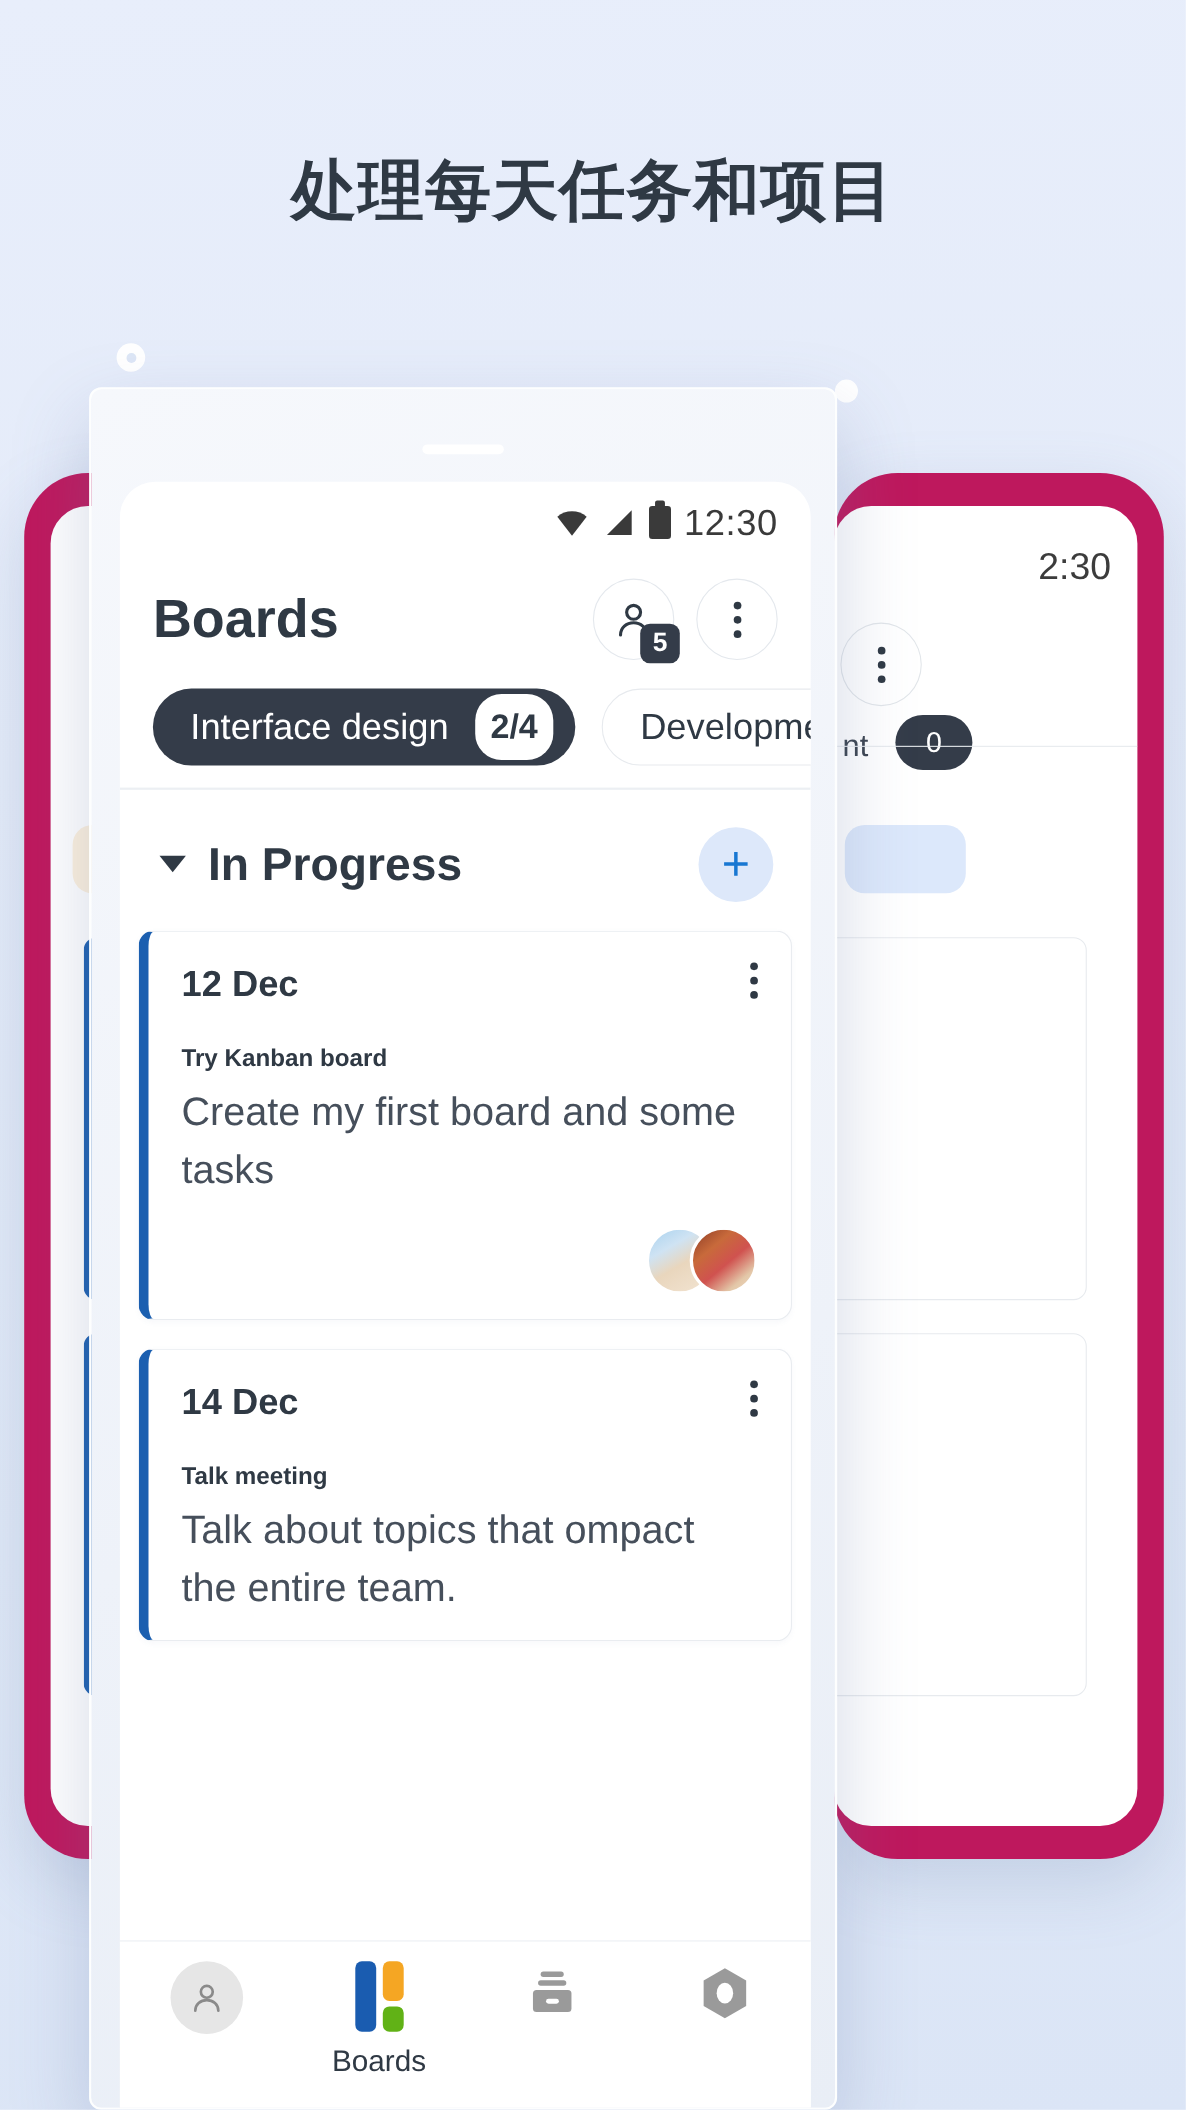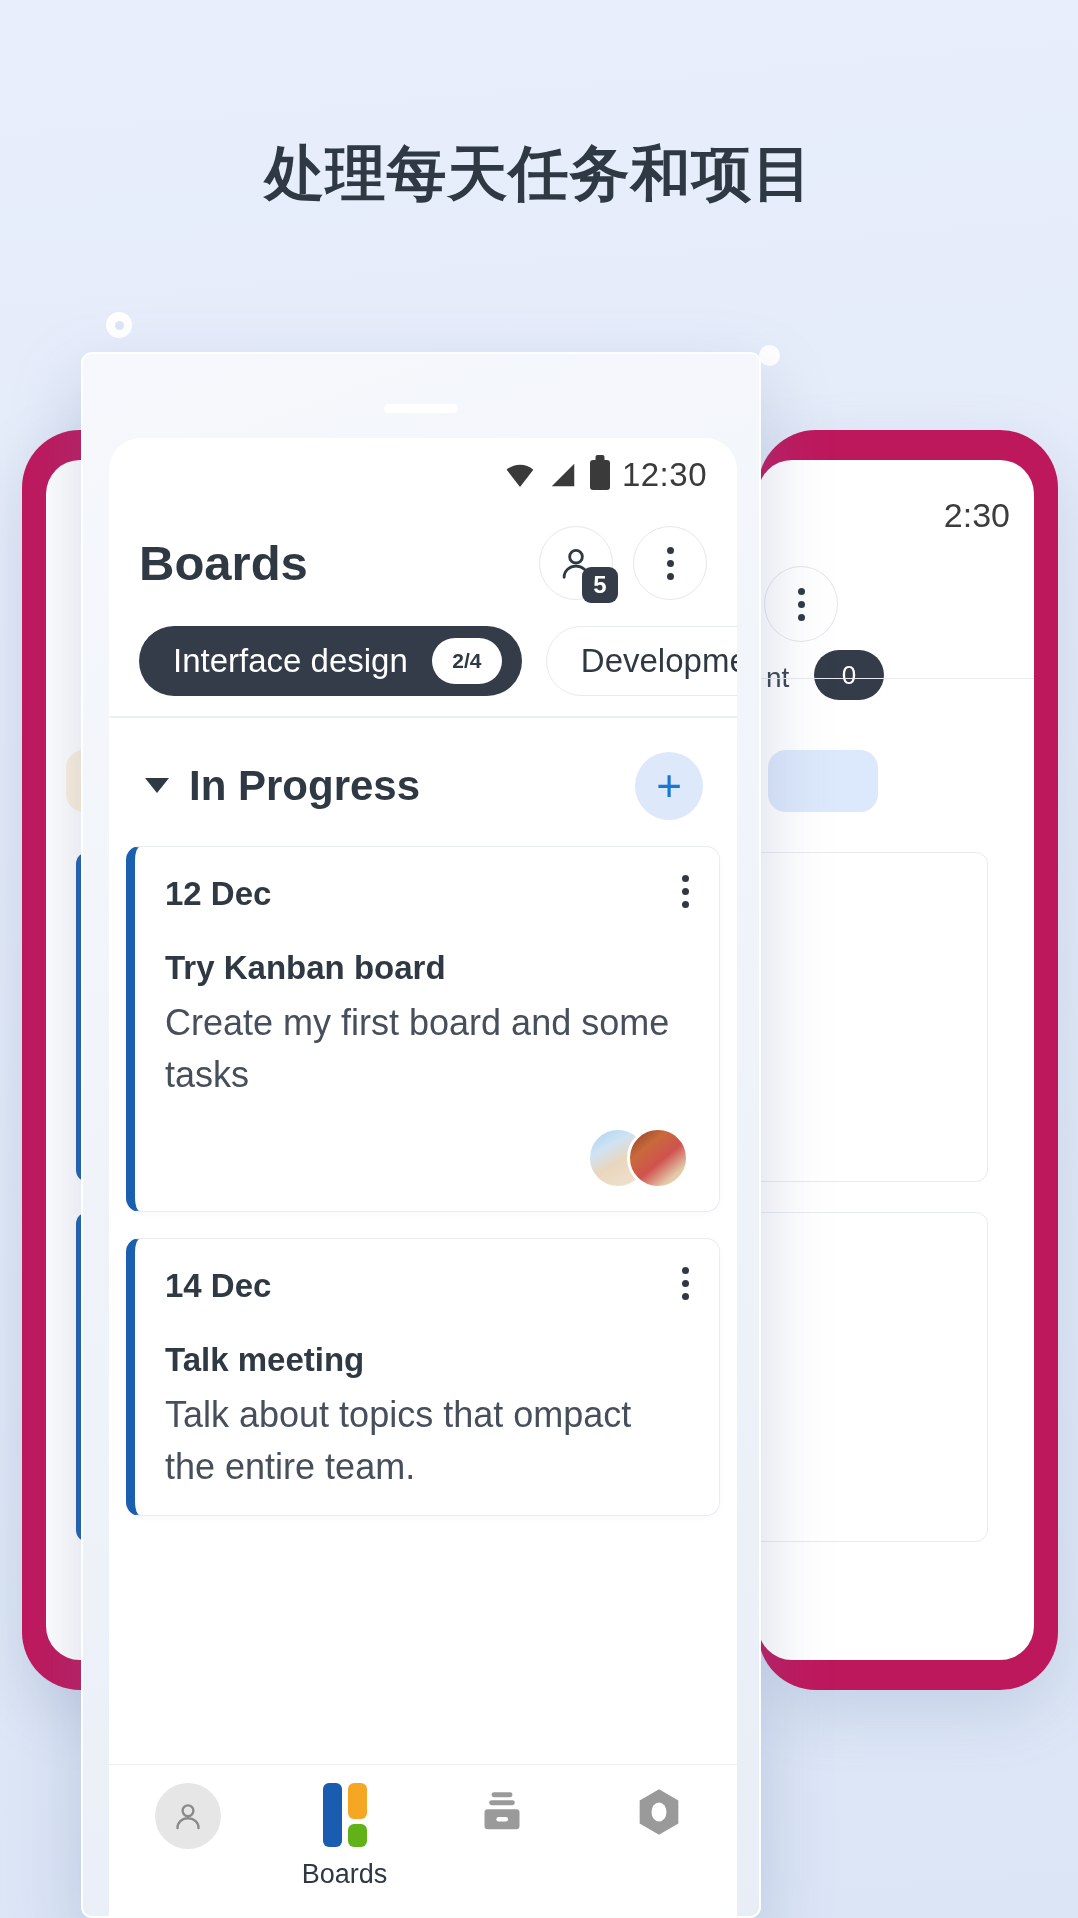--- a/index.html
+++ b/index.html
@@ -199,23 +199,23 @@
     white-space: nowrap;
   }
   .chip {
     display: inline-flex; align-items: center; gap: 24px;
     height: 70px; border-radius: 36px; padding: 0 20px 0 34px;
     font-size: 33px; flex: none;
   }
   .chip.active { background: #343c49; color: #ffffff; }
   .chip.idle { background: #ffffff; color: #2f3944; border: 1.5px solid #e7eaee; }
   .chip-count {
-    min-width: 70px; height: 46px; border-radius: 24px;
-    display: flex; align-items: center; justify-content: center;
-    font-size: 21px; font-weight: bold; padding: 0 14px;
+    min-width: 70px; height: 60px; border-radius: 24px;
+    display: flex; align-items: center; justify-content: center;
+    font-size: 31px; font-weight: bold; padding: 0 14px;
   }
   .chip.active .chip-count { background: #ffffff; color: #2f3944; }
 
   .hr { height: 1.5px; background: #eceff3; margin: 0; }
 
   
   .section-head {
     display: flex; align-items: center; justify-content: space-between;
     padding: 34px 34px 26px 36px;
   }
@@ -239,21 +239,21 @@
     background: #ffffff;
     border: 1.5px solid #e9ecf0;
     border-left: 9px solid #1b5fb0;
     border-radius: 14px;
     padding: 28px 30px 22px 30px;
     margin-bottom: 26px;
     box-shadow: 0 2px 5px rgba(120,140,175,0.05);
   }
   .card-top { display: flex; align-items: flex-start; justify-content: space-between; }
   .card-date { font-size: 33px; font-weight: bold; color: #2f3944; }
-  .card-title { font-size: 33px; font-weight: bold; color: #2f3944; margin-top: 36px; }
+  .card-title { font-size: 22px; font-weight: bold; color: #2f3944; margin-top: 36px; }
   .card-desc { font-size: 36px; color: #464f5b; line-height: 1.45; margin-top: 10px; }
   .card-foot { display: flex; justify-content: flex-end; margin-top: 26px; }
   .avatars { display: flex; align-items: center; }
   .avatar {
     width: 62px; height: 62px; border-radius: 50%;
     border: 3px solid #ffffff; overflow: hidden;
   }
   .avatar + .avatar { margin-left: -22px; }
   .av1 { background: linear-gradient(150deg,#a9d2ef 0%,#cfe3f3 30%,#e9d6bd 55%,#f2e4d2 100%); }
   .av2 { background: linear-gradient(140deg,#8d3c26 0%,#c86a3b 30%,#d0524f 55%,#e3c7a8 80%,#f0dcc4 100%); }

